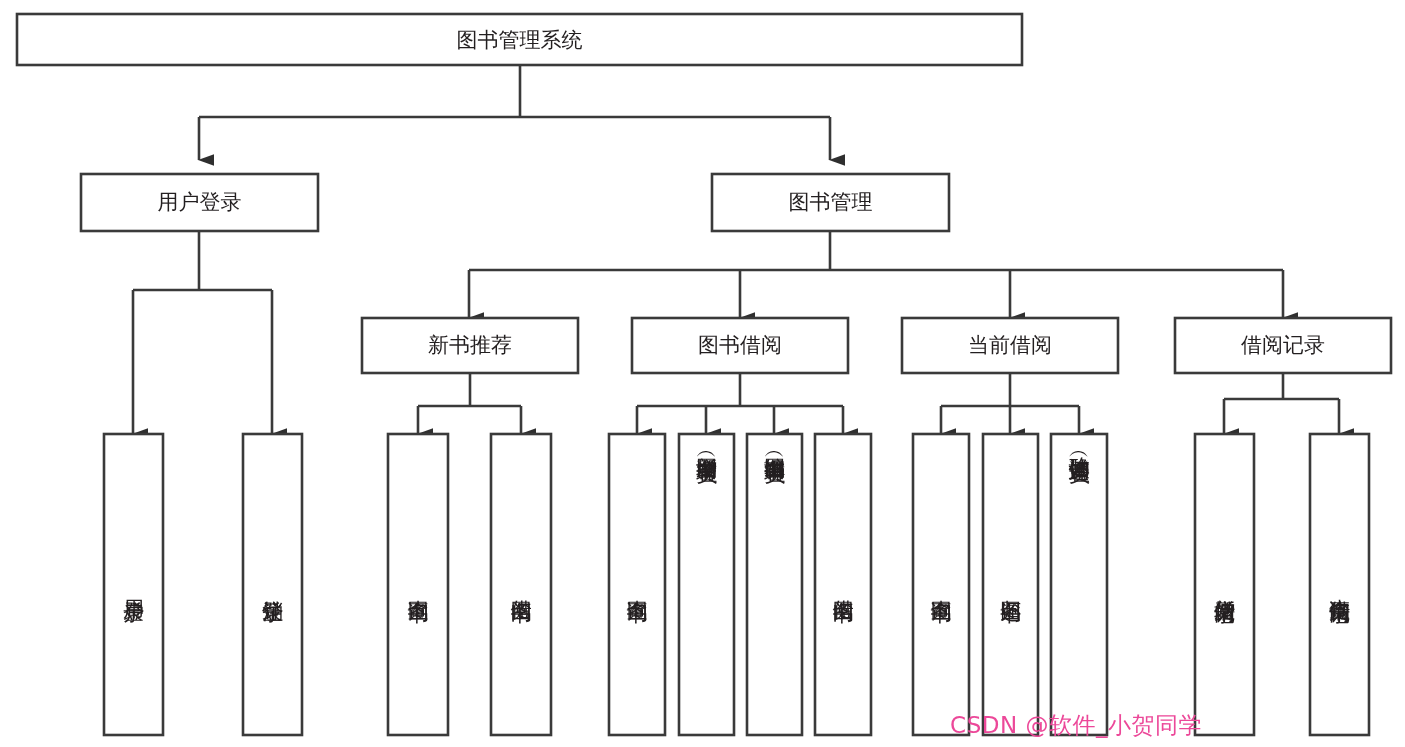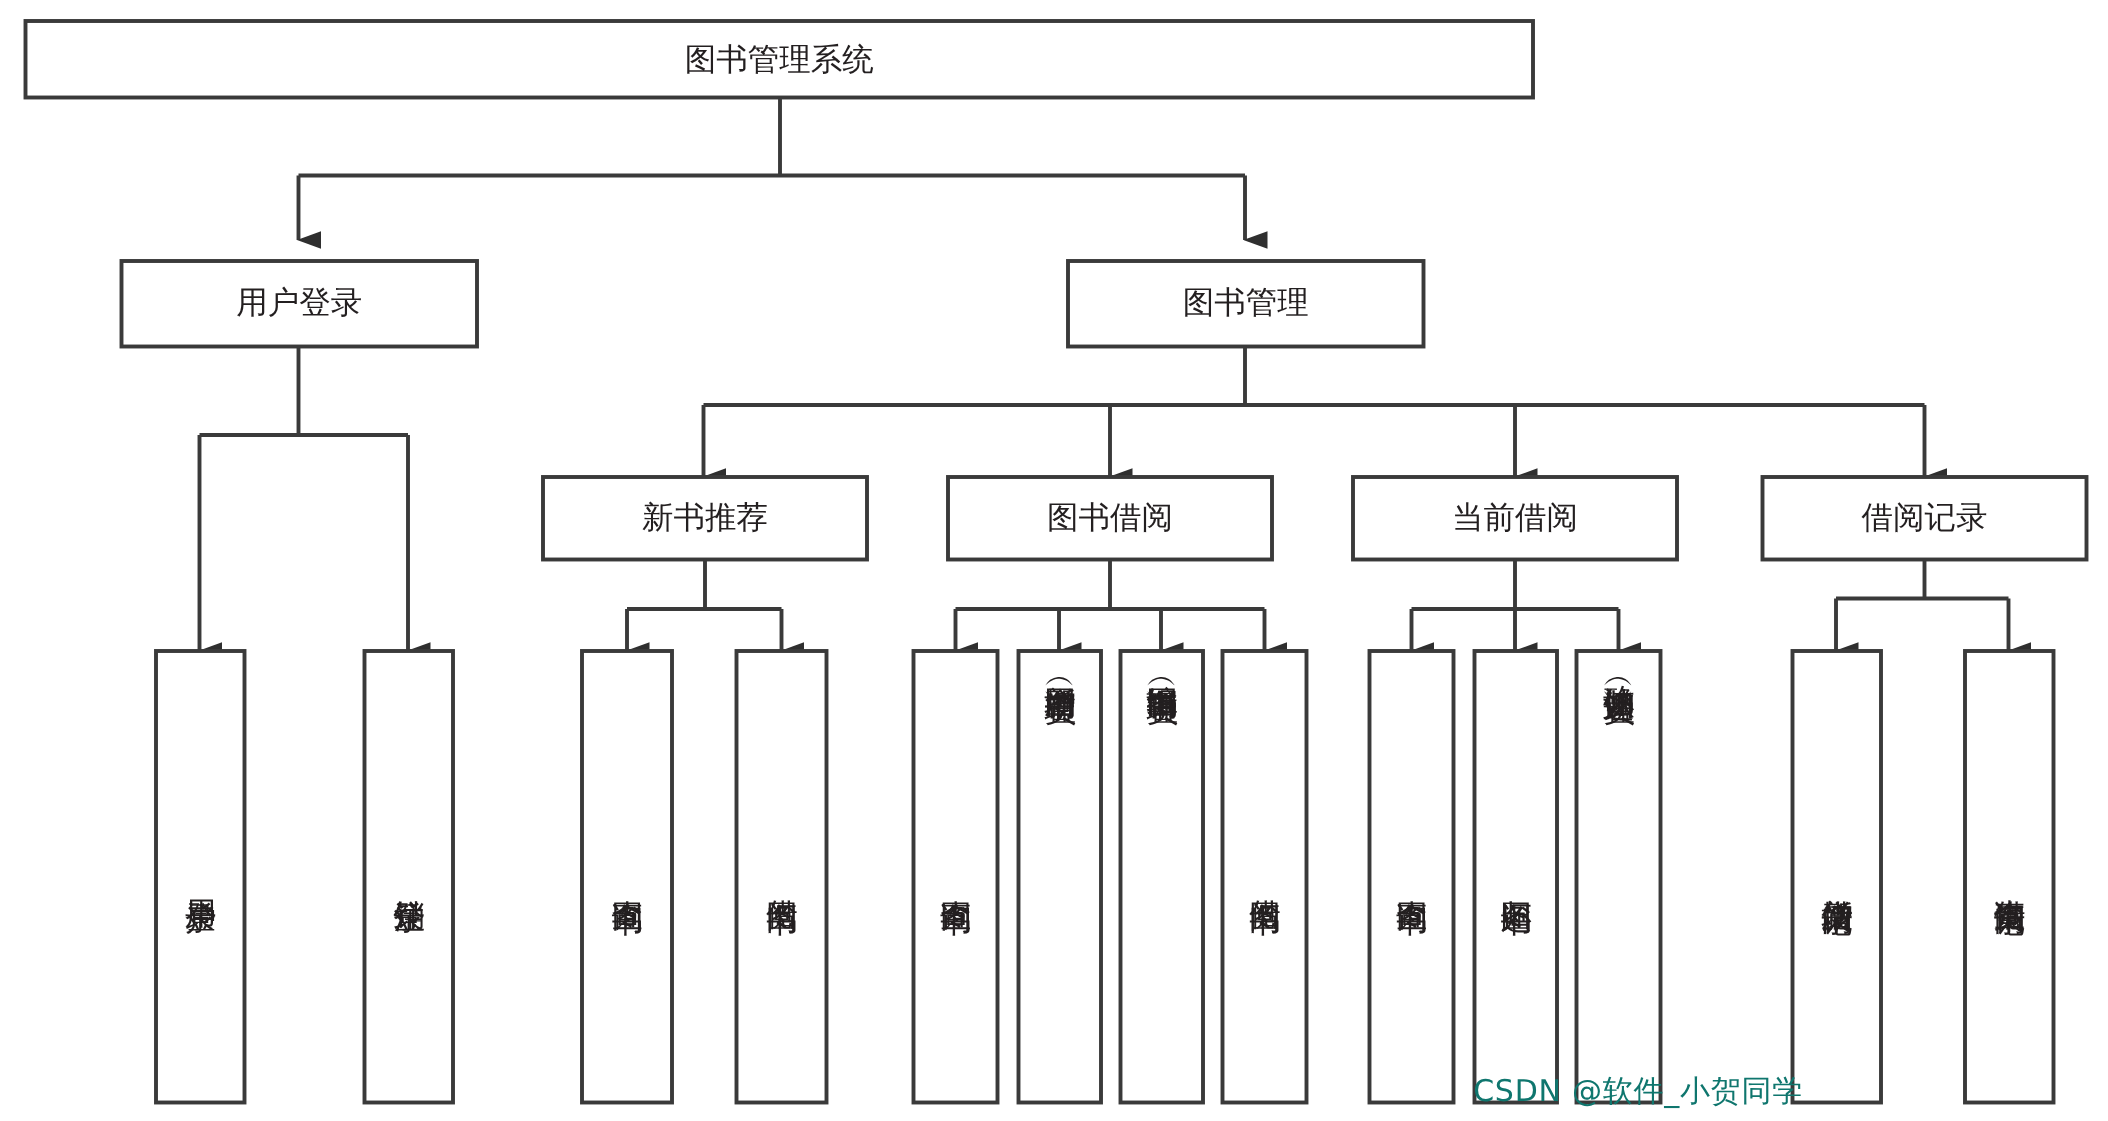--- a/index.html
+++ b/index.html
@@ -67,22 +67,22 @@
     color: #231f20;
     letter-spacing: 1px;
     white-space: nowrap;
     text-align: center;
   }
   .watermark {
     position: absolute;
     right: 14px;
     bottom: 6px;
     font-family: "DejaVu Sans", "Liberation Sans", sans-serif;
-    font-size: 20px;
-    color: #0f766e;
+    font-size: 23px;
+    color: #ec4899;
     letter-spacing: 0.5px;
     white-space: nowrap;
     user-select: none;
   }
 </style>
 </head>
 <body>
 
 <div id="diagram-root">
 

